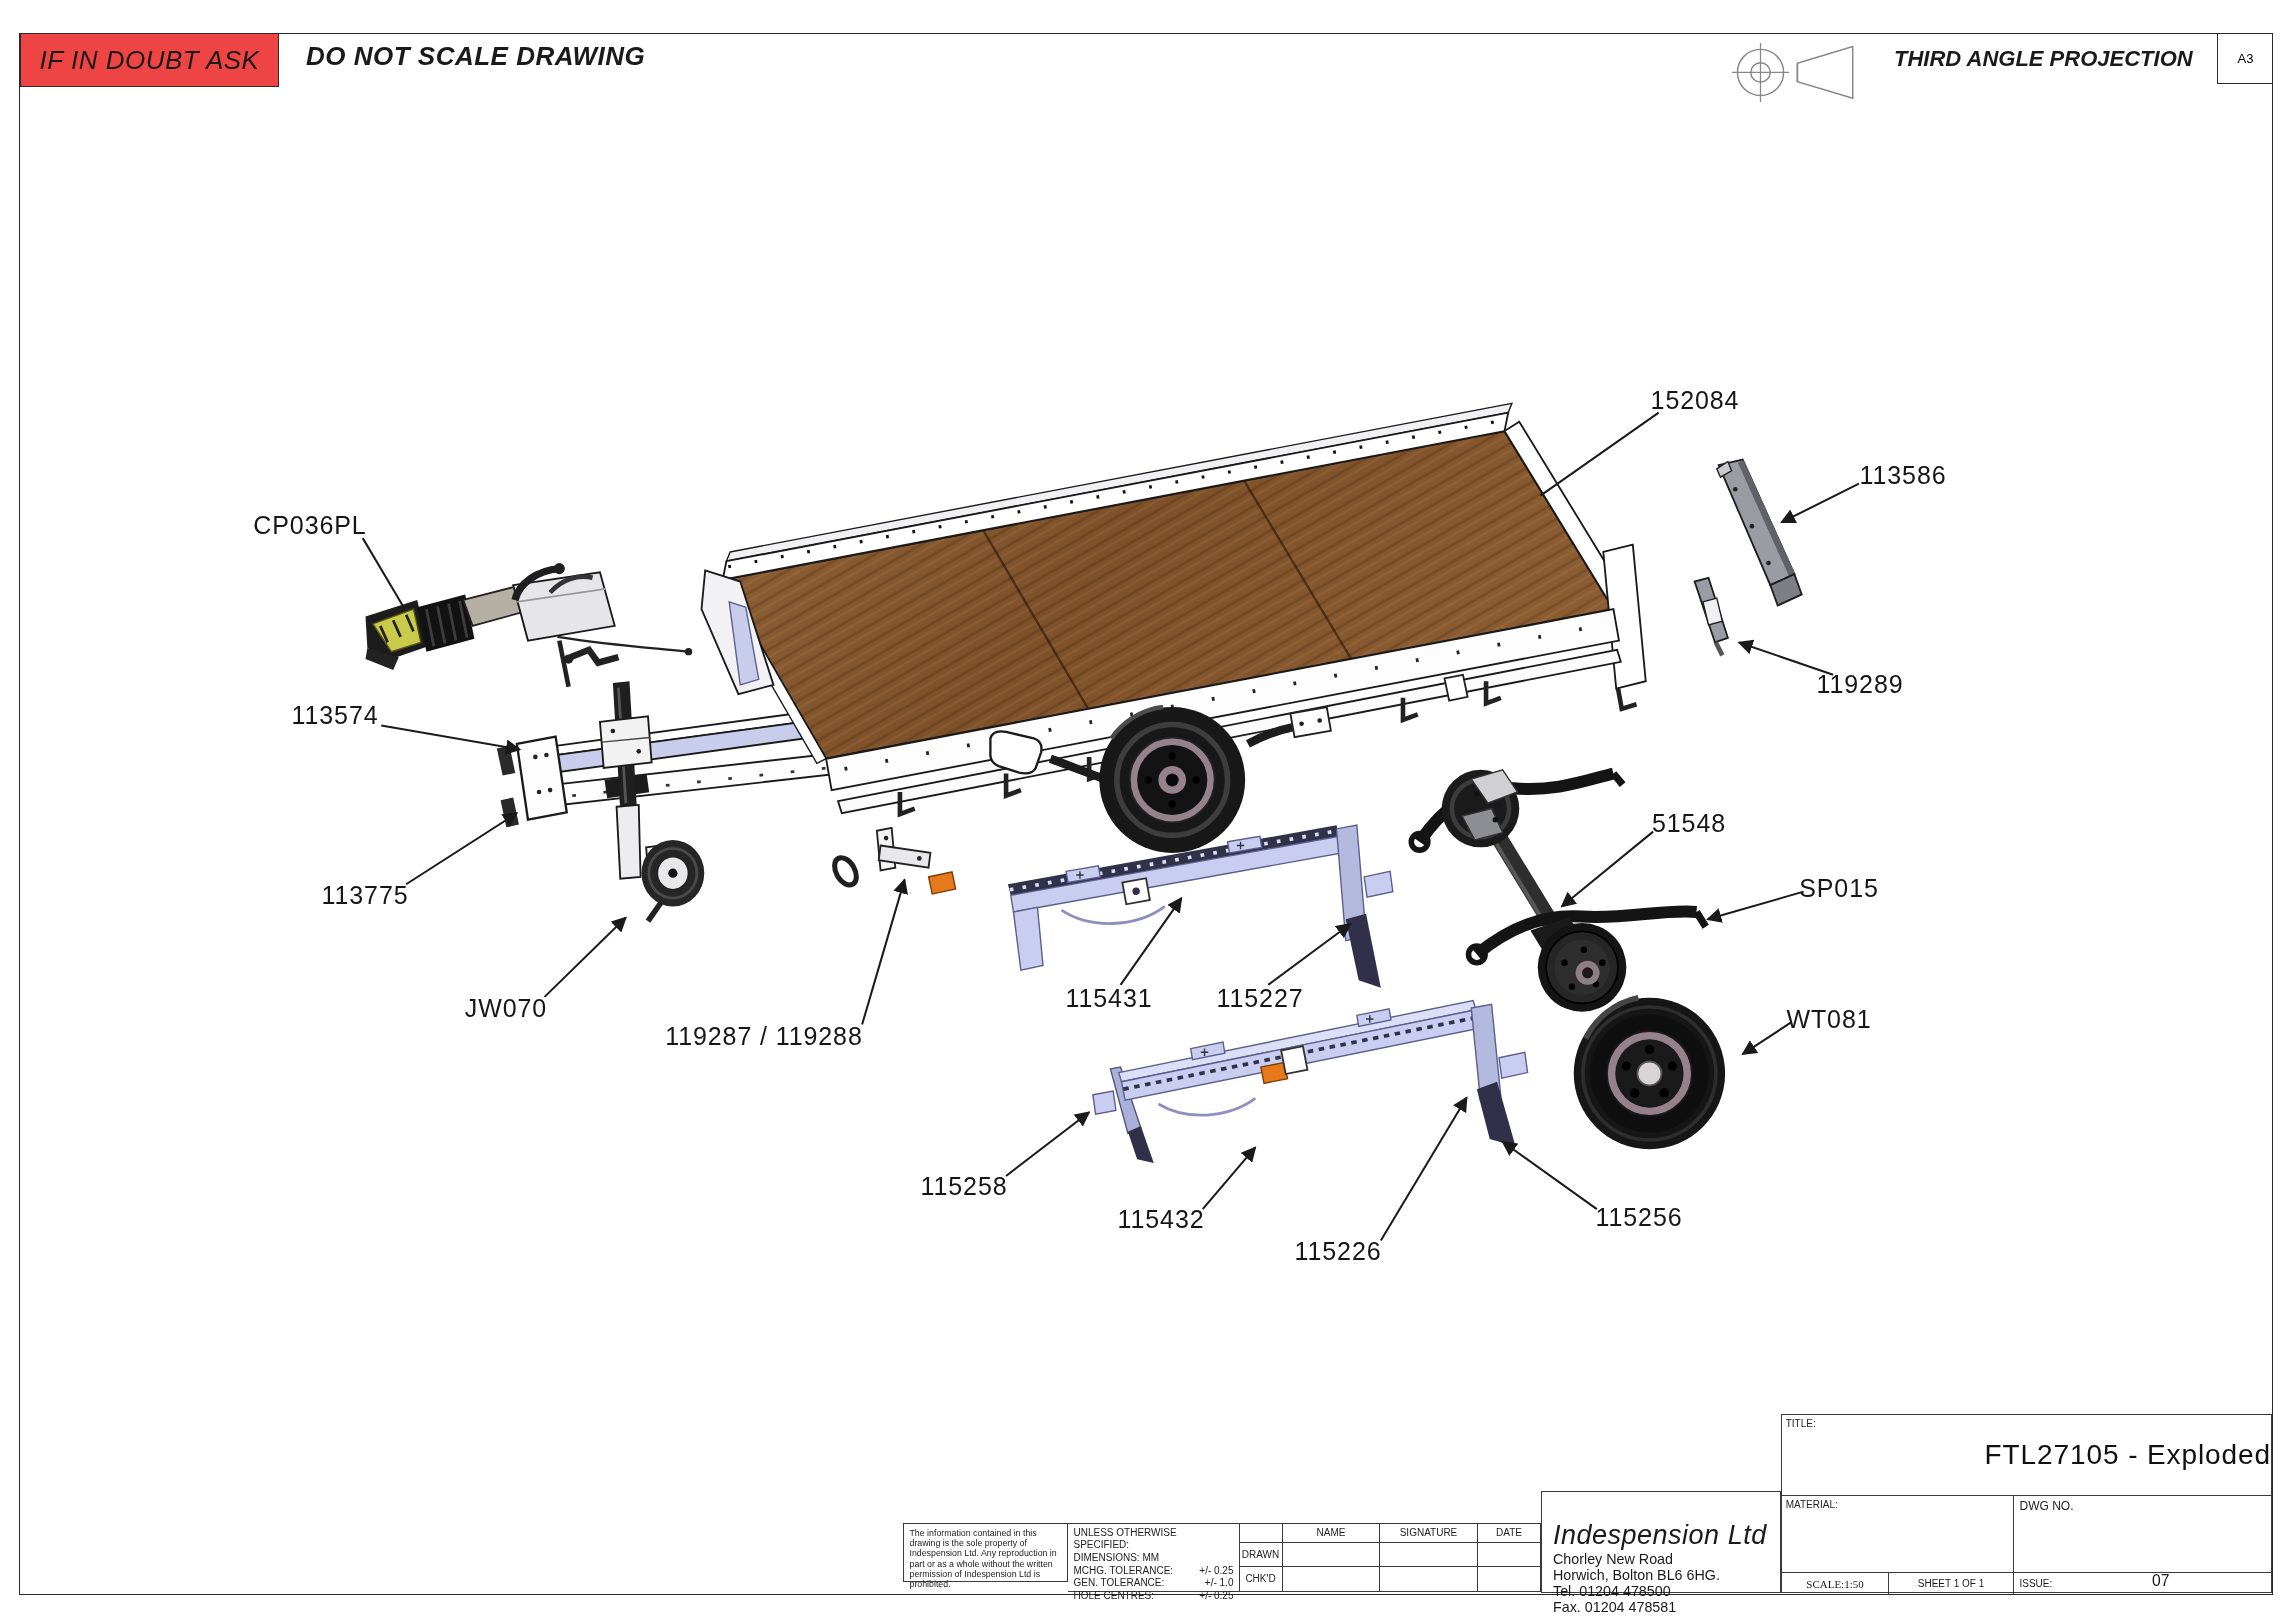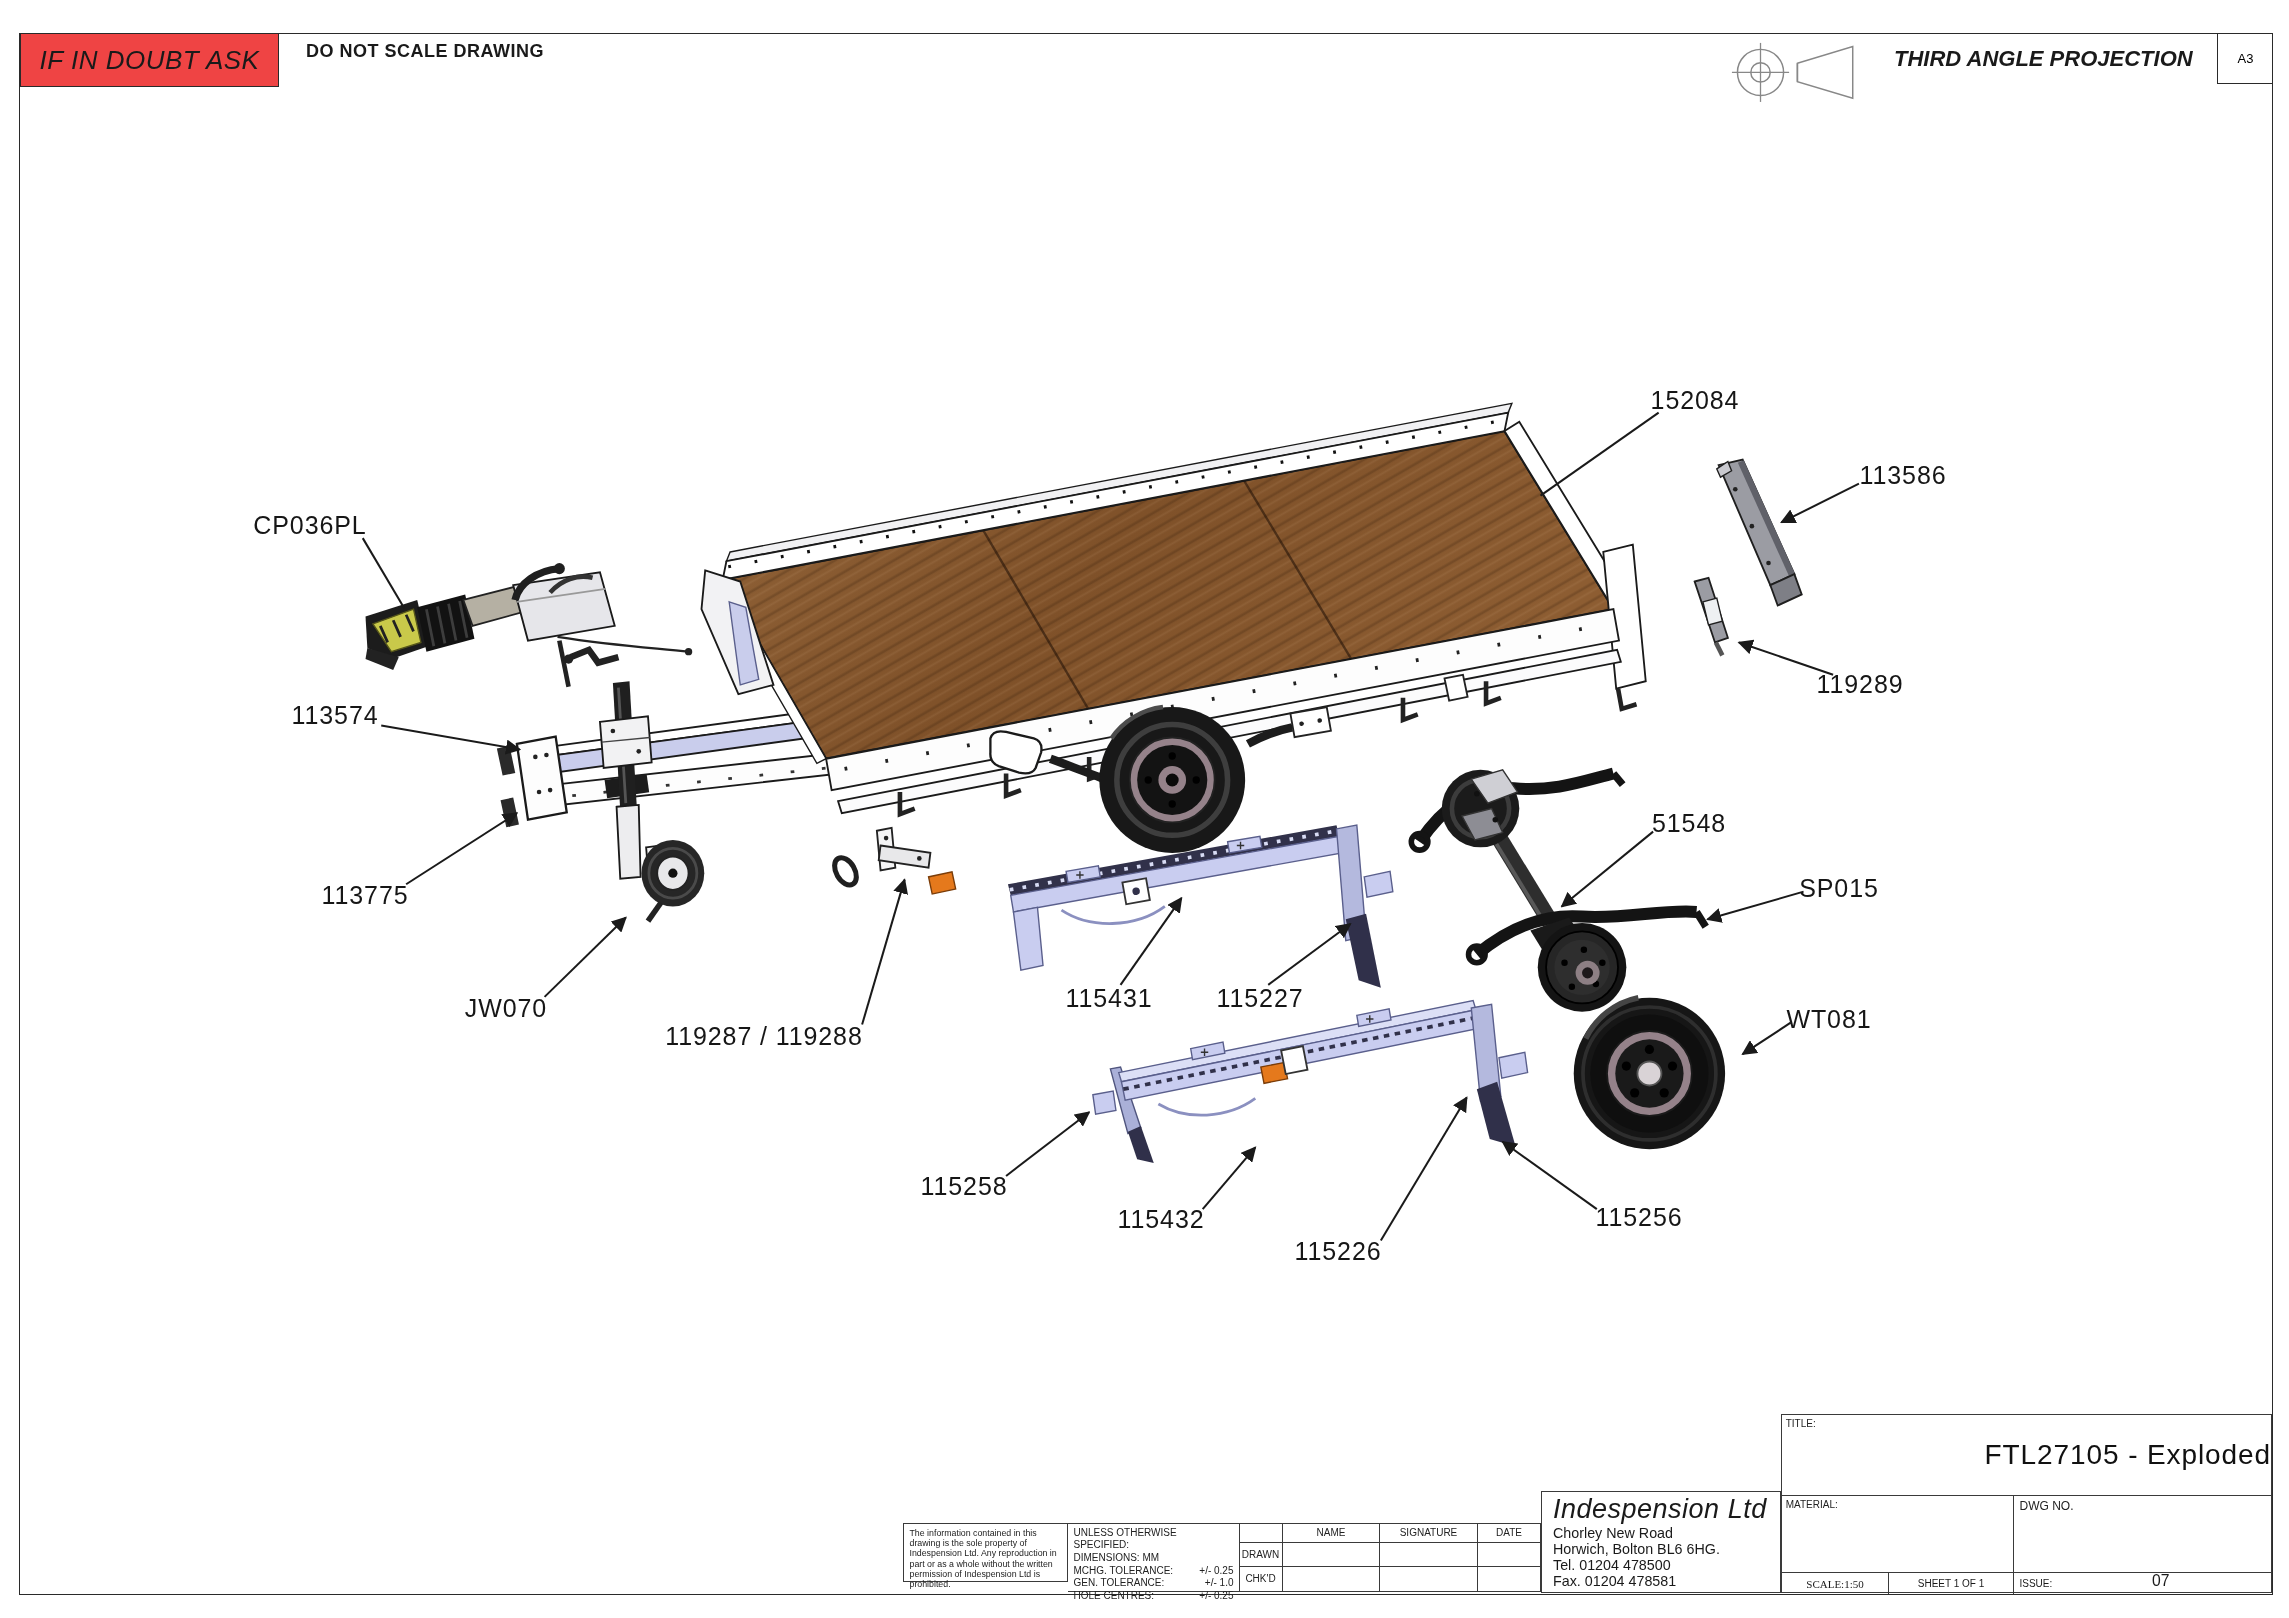--- a/index.html
+++ b/index.html
@@ -1,35 +1,35 @@
 <!DOCTYPE html>
 <html style="font-size:14.8px"><head>
 <meta charset="utf-8">
 <style>
   html,body{margin:0;padding:0;background:#fff;}
   body{width:2290px;height:1619px;position:relative;font-family:"Liberation Sans",sans-serif;color:#1a1a1a;overflow:hidden;}
   .sheet{position:absolute;inset:0;background:#fff;}
   .frame{position:absolute;left:18.5px;top:33px;width:2252px;height:1560px;border:1.8px solid #2a2a2a;}
   .ask-box{position:absolute;left:20px;top:33px;width:257px;height:52px;border:1.8px solid #2a2a2a;background:#ef4444;display:flex;align-items:center;justify-content:center;font-size:26px;font-weight:normal;font-style:italic;letter-spacing:0.5px;}
-  .no-scale{position:absolute;left:306px;top:41px;font-size:18px;font-weight:bold;letter-spacing:0.5px;}
+  .no-scale{position:absolute;left:306px;top:41px;font-size:26px;font-weight:bold;font-style:italic;letter-spacing:0.5px;}
   .third-angle{position:absolute;left:1894px;top:46px;font-size:22px;font-weight:bold;font-style:italic;}
   .a3-box{position:absolute;left:2217px;top:33px;width:55px;height:50px;border-left:1.8px solid #2a2a2a;border-bottom:1.8px solid #2a2a2a;display:flex;align-items:center;justify-content:center;font-size:13px;color:#000000;text-align:center;}
   .proj-symbol{position:absolute;left:1731px;top:39px;}
 
   
   .disclaimer-box{position:absolute;left:903px;top:1523px;width:165px;height:59px;border:1.8px solid #3a3a3a;box-sizing:border-box;padding:3.7px 5.5px;font-size:8.8px;line-height:10.3px;color:#222;}
   .spec-box{position:absolute;left:1068px;top:1523px;width:172px;height:69px;border:1.8px solid #3a3a3a;border-left:none;box-sizing:border-box;padding:2.8px 5.5px 0 5.5px;font-size:10px;line-height:12.6px;color:#222;}
   .spec-row{display:flex;justify-content:space-between;}
   .signoff{position:absolute;left:1239px;top:1523px;width:302px;height:69px;border:1.8px solid #3a3a3a;border-left:none;box-sizing:border-box;display:grid;grid-template-columns:44px 97px 98px auto;grid-template-rows:18.5px 24px auto;}
   .signoff>div{border-right:0.9px solid #3a3a3a;border-bottom:0.9px solid #3a3a3a;display:flex;align-items:center;justify-content:center;font-size:10px;color:#222;}
   .signoff>div:nth-child(4n){border-right:none;}
   .signoff>div:nth-child(n+9){border-bottom:none;}
   .signoff .rowlabel{justify-content:center;}
   .company-box{position:absolute;left:1541px;top:1491px;width:240px;height:102px;border:1.8px solid #3a3a3a;box-sizing:border-box;padding:1.8px 0 0 11px;}
-  .company-name{font-size:27px;font-style:italic;letter-spacing:0.5px;color:#1a1a1a;}
+  .company-name{font-size:27px;font-style:italic;letter-spacing:0.5px;color:#1a1a1a;margin-top:26px;}
   .company-line{font-size:14.3px;line-height:16px;color:#1a1a1a;}
   .title-block{position:absolute;left:1781px;top:1414px;width:491px;height:179px;border:1.8px solid #3a3a3a;box-sizing:border-box;background:#fff;}
   .tb-title-row{position:absolute;left:0;top:0;width:100%;height:81px;border-bottom:0.9px solid #3a3a3a;box-sizing:border-box;}
   .tb-label{position:absolute;left:3.7px;top:2.8px;font-size:10px;color:#222;}
   .tb-title{position:absolute;left:0;top:24px;width:100%;text-align:right;font-size:28px;letter-spacing:0.9px;color:#111;}
   .tb-mid-row{position:absolute;left:0;top:81px;width:100%;height:77px;border-bottom:0.9px solid #3a3a3a;box-sizing:border-box;}
   .tb-material{position:absolute;left:0;top:0;width:232px;height:100%;border-right:0.9px solid #3a3a3a;box-sizing:border-box;padding-left:16px;}
   .tb-dwg{position:absolute;left:232px;top:0;right:0;height:100%;}
   .tb-dwg .tb-label{font-size:12px;left:5.5px;}
   .tb-bottom-row{position:absolute;left:0;top:158px;width:100%;height:21px;display:flex;}

